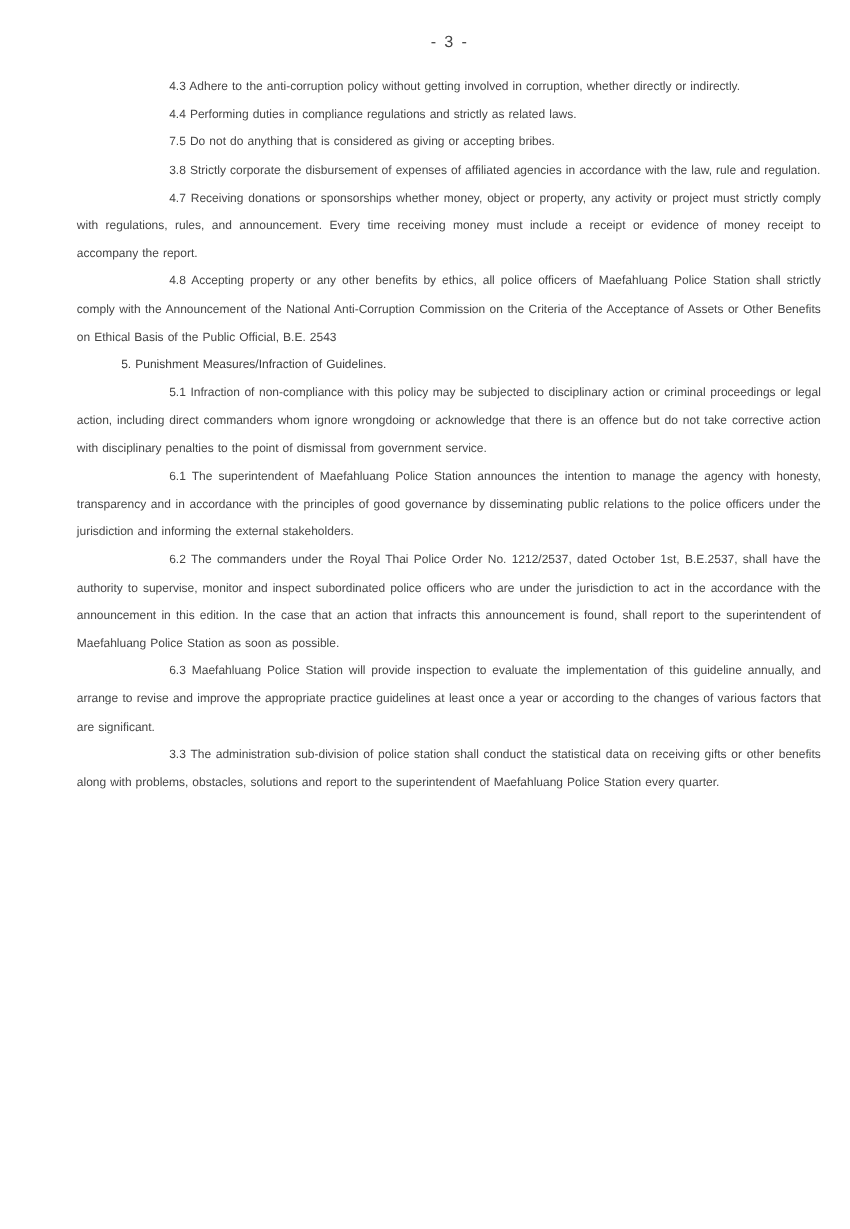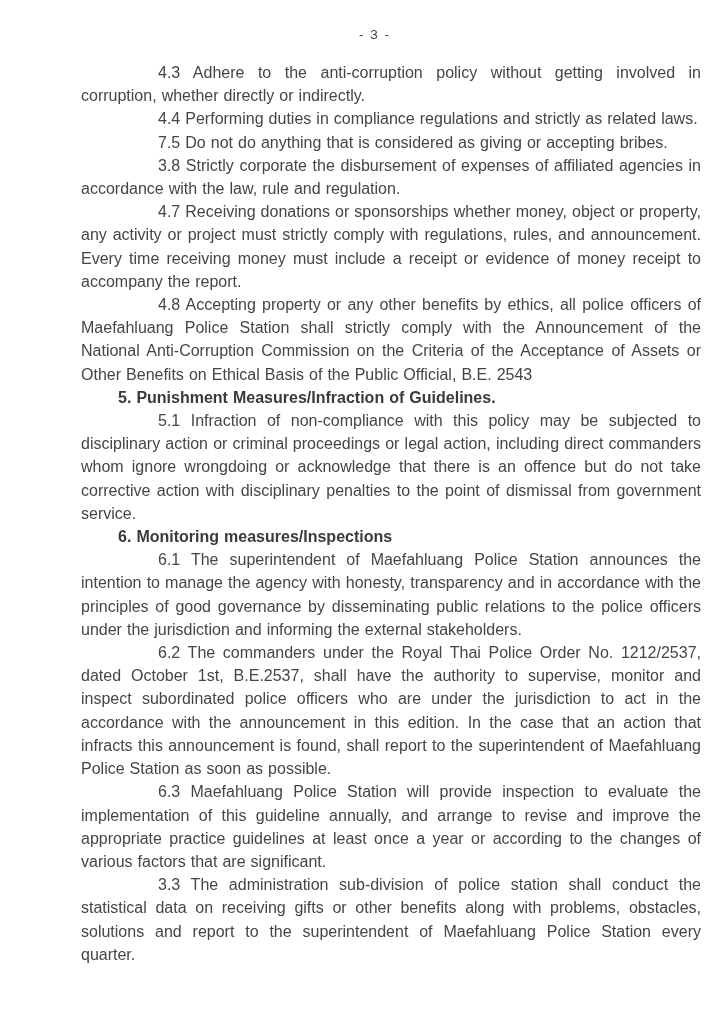--- a/index.html
+++ b/index.html
@@ -22,54 +22,53 @@
     left: 40px;
     width: 668px;
     text-align: center;
     font-size: 13.5px;
     word-spacing: 3px;
     color: var(--text-color, #454545);
   }
   .doc-body {
     position: absolute;
     top: 61px;
-    left: 81px;
+    left: 64px;
     width: 620px;
-    font-size: 16px;
+    font-size: 10px;
     line-height: 23.2px;
     text-align: justify;
     word-spacing: 0.6px;
   }
   .doc-body p {
     margin: 0;
     padding: 0;
   }
   p.item {
     text-indent: 77px;
   }
   p.heading {
     text-indent: 37px;
-    font-weight: bold;
+    font-weight: normal;
     text-align: left;
     color: var(--heading-color, #3a3a3a);
   }
 </style>
 </head>
 <body>
 
 <div class="page">
   <div class="page-number">- 3 -</div>
   <div class="doc-body" id="doc-body">
       <p class="item">4.3 Adhere to the anti-corruption policy without getting involved in corruption, whether directly or indirectly.</p>
       <p class="item">4.4 Performing duties in compliance regulations and strictly as related laws.</p>
       <p class="item">7.5 Do not do anything that is considered as giving or accepting bribes.</p>
       <p class="item">3.8 Strictly corporate the disbursement of expenses of affiliated agencies in accordance with the law, rule and regulation.</p>
       <p class="item">4.7 Receiving donations or sponsorships whether money, object or property, any activity or project must strictly comply with regulations, rules, and announcement. Every time receiving money must include a receipt or evidence of money receipt to accompany the report.</p>
       <p class="item">4.8 Accepting property or any other benefits by ethics, all police officers of Maefahluang Police Station shall strictly comply with the Announcement of the National Anti-Corruption Commission on the Criteria of the Acceptance of Assets or Other Benefits on Ethical Basis of the Public Official, B.E. 2543</p>
       <p class="heading">5. Punishment Measures/Infraction of Guidelines.</p>
       <p class="item">5.1 Infraction of non-compliance with this policy may be subjected to disciplinary action or criminal proceedings or legal action, including direct commanders whom ignore wrongdoing or acknowledge that there is an offence but do not take corrective action with disciplinary penalties to the point of dismissal from government service.</p>
-      <p class="heading">6. Monitoring measures/Inspections</p>
       <p class="item">6.1 The superintendent of Maefahluang Police Station announces the intention to manage the agency with honesty, transparency and in accordance with the principles of good governance by disseminating public relations to the police officers under the jurisdiction and informing the external stakeholders.</p>
       <p class="item">6.2 The commanders under the Royal Thai Police Order No. 1212/2537, dated October 1st, B.E.2537, shall have the authority to supervise, monitor and inspect subordinated police officers who are under the jurisdiction to act in the accordance with the announcement in this edition. In the case that an action that infracts this announcement is found, shall report to the superintendent of Maefahluang Police Station as soon as possible.</p>
       <p class="item">6.3 Maefahluang Police Station will provide inspection to evaluate the implementation of this guideline annually, and arrange to revise and improve the appropriate practice guidelines at least once a year or according to the changes of various factors that are significant.</p>
       <p class="item">3.3 The administration sub-division of police station shall conduct the statistical data on receiving gifts or other benefits along with problems, obstacles, solutions and report to the superintendent of Maefahluang Police Station every quarter.</p>
     </div>
 </div>
 
 </body></html>

